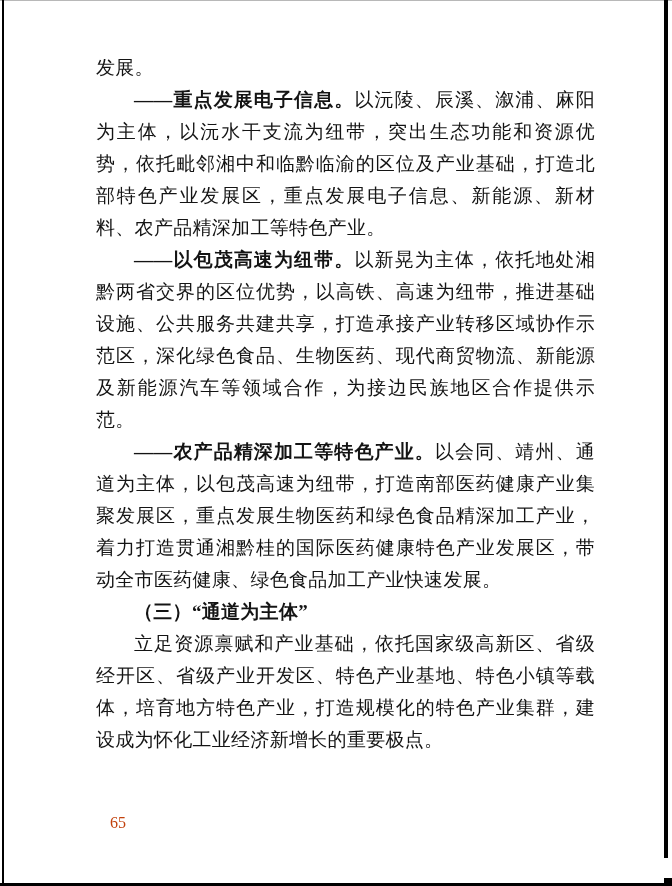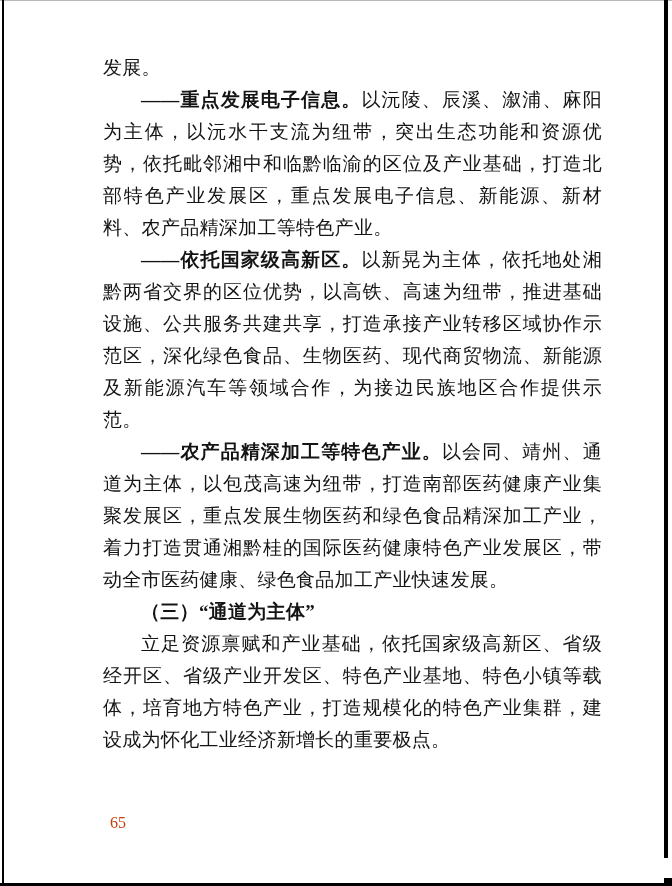--- a/index.html
+++ b/index.html
@@ -18,21 +18,21 @@
   }
   
   .frame-left   { position: absolute; left: 2px;  top: 0;     width: 2px;  height: 100%;  background: #000; }
   .frame-top    { position: absolute; left: 0;    top: 0;     width: 100%; height: 1px;   background: #b8b8b8; }
   .frame-right  { position: absolute; left: 664px; top: 0;    width: 4px;  height: 858px; background: #000; }
   .frame-bottom { position: absolute; left: 0;    top: 883px; width: 100%; height: 3px;   background: #000; }
   .corner-mark  { position: absolute; left: 664px; top: 878px; width: 8px; height: 8px;   background: #000; }
 
   .text-block {
     position: absolute;
-    left: 103px;
+    left: 96px;
     top: 52px;
     width: 499px;
     font-size: 19px;
     line-height: 32px;
     text-align: justify;
     text-justify: inter-ideograph;
     letter-spacing: 0.3px;
   }
   .text-block p { margin: 0; padding: 0; }
   .continuation { text-indent: 0; }
@@ -64,21 +64,21 @@
   <div class="frame-right"></div>
   <div class="frame-bottom"></div>
   <div class="corner-mark"></div>
 
   <div class="text-block">
 
     <p class="continuation">发展。</p>
 
     <p class="para"><span class="lead">——重点发展电子信息。</span><span>以沅陵、辰溪、溆浦、麻阳为主体，以沅水干支流为纽带，突出生态功能和资源优势，依托毗邻湘中和临黔临渝的区位及产业基础，打造北部特色产业发展区，重点发展电子信息、新能源、新材料、农产品精深加工等特色产业。</span></p>
 
-    <p class="para"><span class="lead">——依托国家级高新区。</span><span>以新晃为主体，依托地处湘黔两省交界的区位优势，以高铁、高速为纽带，推进基础设施、公共服务共建共享，打造承接产业转移区域协作示范区，深化绿色食品、生物医药、现代商贸物流、新能源及新能源汽车等领域合作，为接边民族地区合作提供示范。</span></p>
+    <p class="para"><span class="lead">——以包茂高速为纽带。</span><span>以新晃为主体，依托地处湘黔两省交界的区位优势，以高铁、高速为纽带，推进基础设施、公共服务共建共享，打造承接产业转移区域协作示范区，深化绿色食品、生物医药、现代商贸物流、新能源及新能源汽车等领域合作，为接边民族地区合作提供示范。</span></p>
 
     <p class="para"><span class="lead">——农产品精深加工等特色产业。</span><span>以会同、靖州、通道为主体，以包茂高速为纽带，打造南部医药健康产业集聚发展区，重点发展生物医药和绿色食品精深加工产业，着力打造贯通湘黔桂的国际医药健康特色产业发展区，带动全市医药健康、绿色食品加工产业快速发展。</span></p>
 
     <p class="section-heading">（三）“通道为主体”</p>
 
     <p class="para">立足资源禀赋和产业基础，依托国家级高新区、省级经开区、省级产业开发区、特色产业基地、特色小镇等载体，培育地方特色产业，打造规模化的特色产业集群，建设成为怀化工业经济新增长的重要极点。</p>
 
   </div>
 
   <div class="page-number">65</div>

